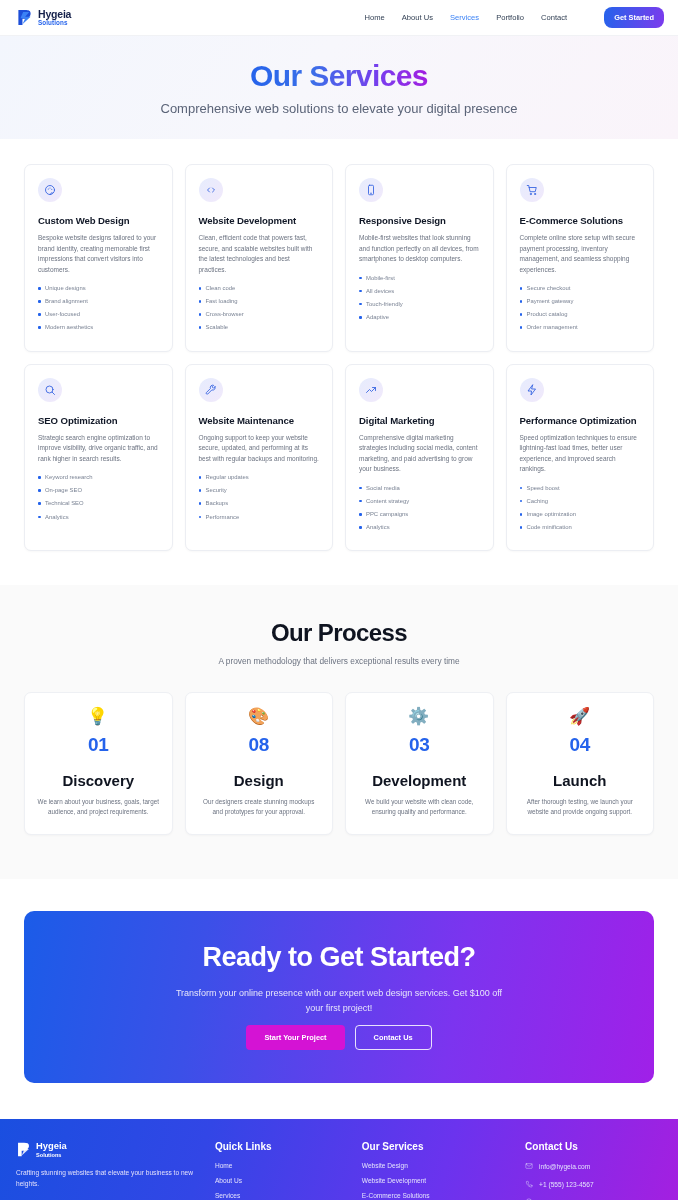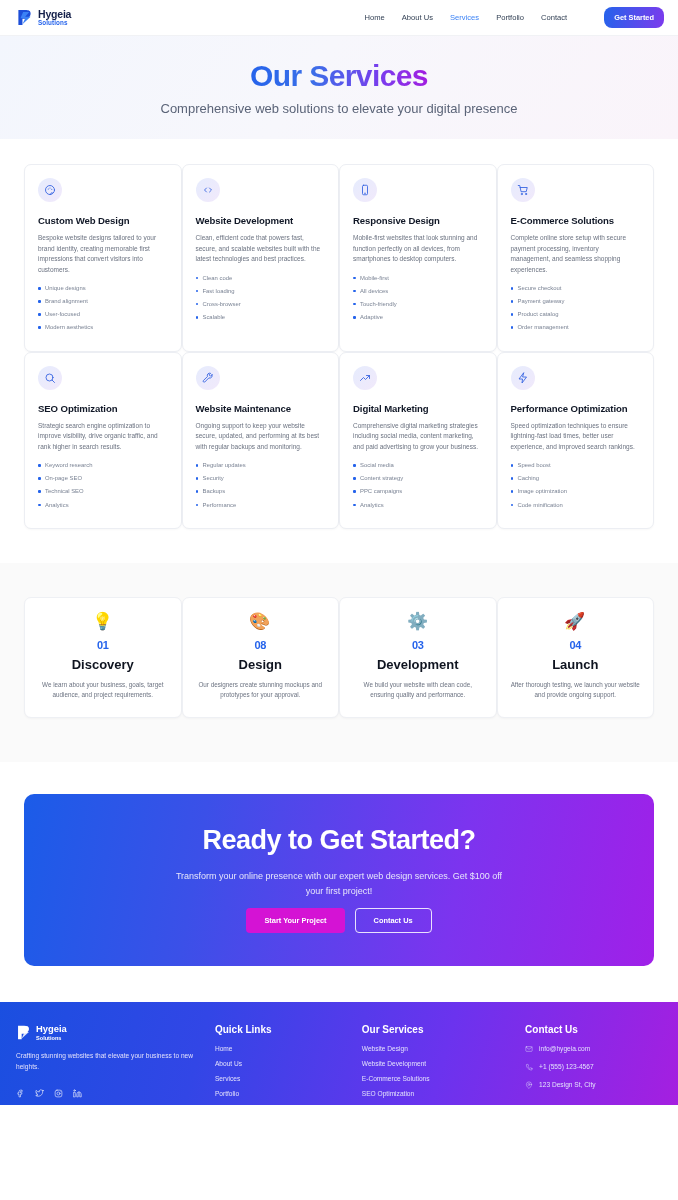--- a/index.html
+++ b/index.html
@@ -56,21 +56,21 @@
     font-size:30px; font-weight:bold; letter-spacing:-.6px;
     background:linear-gradient(90deg,#2563eb 0%,#3b6fe8 35%,#7c3aed 75%,#a21ee0 100%);
     -webkit-background-clip:text; background-clip:text;
     -webkit-text-fill-color:transparent; color:#2563eb;
     line-height:1.1;
   }
   .hero-sub { font-size:13px; color:#5b6478; margin-top:9px; }
 
   
   .services-section { background:#fff; padding:25px 24px 34px; }
-  .grid4 { display:grid; grid-template-columns:repeat(4,1fr); }
+  .grid4 { display:grid; grid-template-columns:repeat(4,1fr); gap:12px; }
   .svc-card {
     background:#fff;
     border:1px solid #eceef3;
     border-radius:7px;
     padding:13px 13px 14px;
     box-shadow:0 1px 2px rgba(16,24,40,.03);
   }
   .svc-icon {
     width:24px; height:24px; border-radius:50%;
     background:linear-gradient(135deg,#e6ecfd 0%,#f1e9fb 100%);
@@ -101,22 +101,22 @@
     font-size:24px; font-weight:bold; color:#0f1420;
     letter-spacing:-.6px; line-height:1.15;
   }
   .sec-sub { font-size:8.3px; color:#6b7280; margin-top:9px; }
   .step-card {
     background:#fff; border:1px solid #eef0f4; border-radius:7px;
     padding:15px 12px 17px; text-align:center;
     box-shadow:0 1px 2px rgba(16,24,40,.03);
   }
   .step-emoji { font-size:17px; line-height:1; display:block; margin-bottom:9px; }
-  .step-num { font-size:11px; font-weight:bold; color:#2563eb; letter-spacing:-.3px; }
-  .step-name { font-size:13px; font-weight:bold; color:#0f1420; margin-top:6px; }
+  .step-num { font-size:19px; font-weight:bold; color:#2563eb; letter-spacing:-.3px; }
+  .step-name { font-size:15px; font-weight:bold; color:#0f1420; margin-top:16px; }
   .step-desc { font-size:6.3px; color:#6b7280; line-height:1.62; margin-top:8px; }
 
   
   .cta-wrap { background:#fff; padding:32px 24px 36px; }
   .cta {
     border-radius:10px;
     background:linear-gradient(100deg,#1b5ce8 0%,#3b50e8 28%,#7c34ef 68%,#a020e8 100%);
     padding:31px 24px 33px; text-align:center;
   }
   .cta-title {
@@ -321,20 +321,24 @@
           <li>Speed boost</li>
           <li>Caching</li>
           <li>Image optimization</li>
           <li>Code minification</li>
         </ul>
       </div>
     </div>
 </section>
 
 <section class="process-section">
+  <div class="sec-head">
+    <h2 class="sec-title">Our Process</h2>
+    <p class="sec-sub">A proven methodology that delivers exceptional results every time</p>
+  </div>
   <div class="grid4" id="process-grid">
       <div class="step-card">
         <span class="step-emoji">💡</span>
         <div class="step-num">01</div>
         <div class="step-name">Discovery</div>
         <div class="step-desc">We learn about your business, goals, target audience, and project requirements.</div>
       </div>
       <div class="step-card">
         <span class="step-emoji">🎨</span>
         <div class="step-num">08</div>

